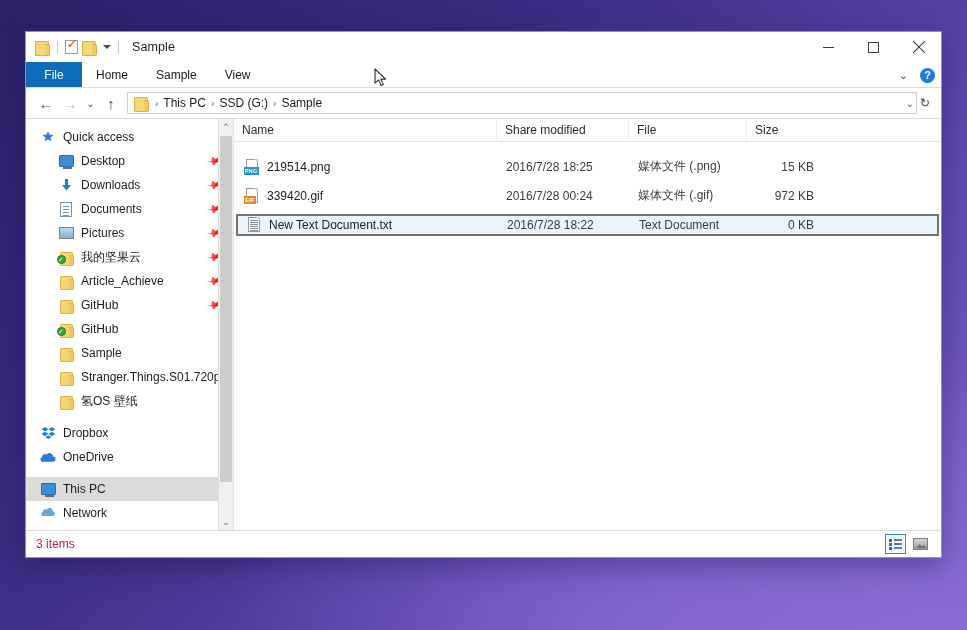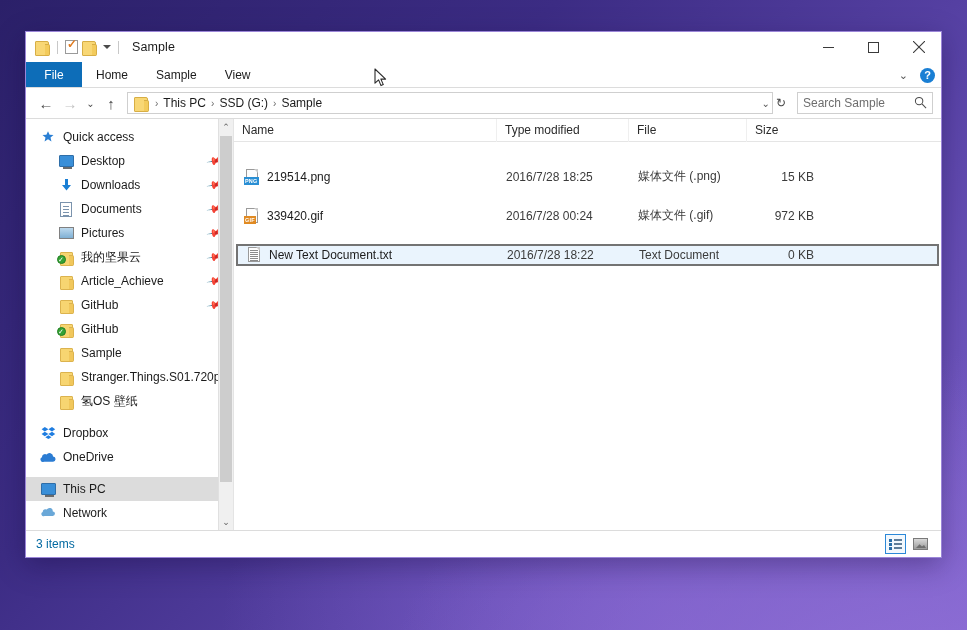--- a/index.html
+++ b/index.html
@@ -254,21 +254,21 @@
   }
   .col + .col { border-left: 1px solid #efefef; }
   .sort-arrow {
     position: absolute; left: 128px; top: -4px;
     color: #4a6a8a; font-size: 9px;
   }
   .rows { padding-top: 6px; }
   .row {
     height: 21px; display: flex; align-items: center;
     font-size: 12px; color: #1b1b1b;
-    margin: 18px 2px;
+    margin: 8px 2px;
   }
   .row.selected {
     background: #eaf4fd; border: 2px solid #737373;
     height: 22px;
   }
   .cell { padding-left: 8px; display: flex; align-items: center; height: 100%; overflow: hidden; white-space: nowrap;}
   .cell.num { justify-content: flex-end; padding-right: 14px; }
   .cell.dim { color: #3b3b3b; }
   .file-ico {
     width: 16px; height: 16px; margin-right: 7px; flex: 0 0 16px;
@@ -299,21 +299,21 @@
   }
 
   
   .statusbar {
     height: 27px; flex: 0 0 27px;
     display: flex; align-items: center;
     border-top: 1px solid #dcdcdc;
     background: #ffffff; padding: 0 10px;
     position: relative;
   }
-  .status-text { font-size: 12px; color: #0369a1; }
+  .status-text { font-size: 12px; color: #be185d; }
   .view-btns {
     position: absolute; right: 10px; top: 3px;
     display: flex; gap: 4px;
   }
   .view-btn {
     width: 21px; height: 20px; display: flex;
     align-items: center; justify-content: center;
   }
   .view-btn.active { border: 1px solid #2b88d8; background: #f2f8fd; }
   .vb-details {
@@ -404,27 +404,20 @@
       <span class="crumb-sep">›</span>
       <span class="crumb">SSD (G:)</span>
       <span class="crumb-sep">›</span>
       <span class="crumb">Sample</span>
       <span class="crumbs-right">
         <span>⌄</span>
       </span>
     </div>
     <div class="refresh">↻</div>
 
-    <div class="searchbox">
-      <span class="ph">Search Sample</span>
-      <svg class="search-ico" viewBox="0 0 14 14">
-        <circle cx="5.5" cy="5.5" r="4" fill="none" stroke="#4a4a4a" stroke-width="1.1"></circle>
-        <line x1="8.6" y1="8.6" x2="13" y2="13" stroke="#4a4a4a" stroke-width="1.1"></line>
-      </svg>
-    </div>
   </div>
 
   <div class="content">
 
     <div class="navpane">
       <div class="nav-list">
 
         <div class="nav-item">
           <span class="ni-ico">
             <svg width="14" height="14" viewBox="0 0 14 14">
@@ -575,21 +568,21 @@
     </div>
 
     <div class="filepane">
 
       <div class="col-header">
         <div class="col" style="width:262px">
           <span>Name</span>
           <span class="sort-arrow">⌃</span>
         </div>
         <div class="col" style="width:132px">
-          <span>Type modified</span>
+          <span>Share modified</span>
         </div>
         <div class="col" style="width:118px">
           <span>File</span>
         </div>
         <div class="col" style="width:80px">
           <span>Size</span>
         </div>
       </div>
 
       <div class="rows">

